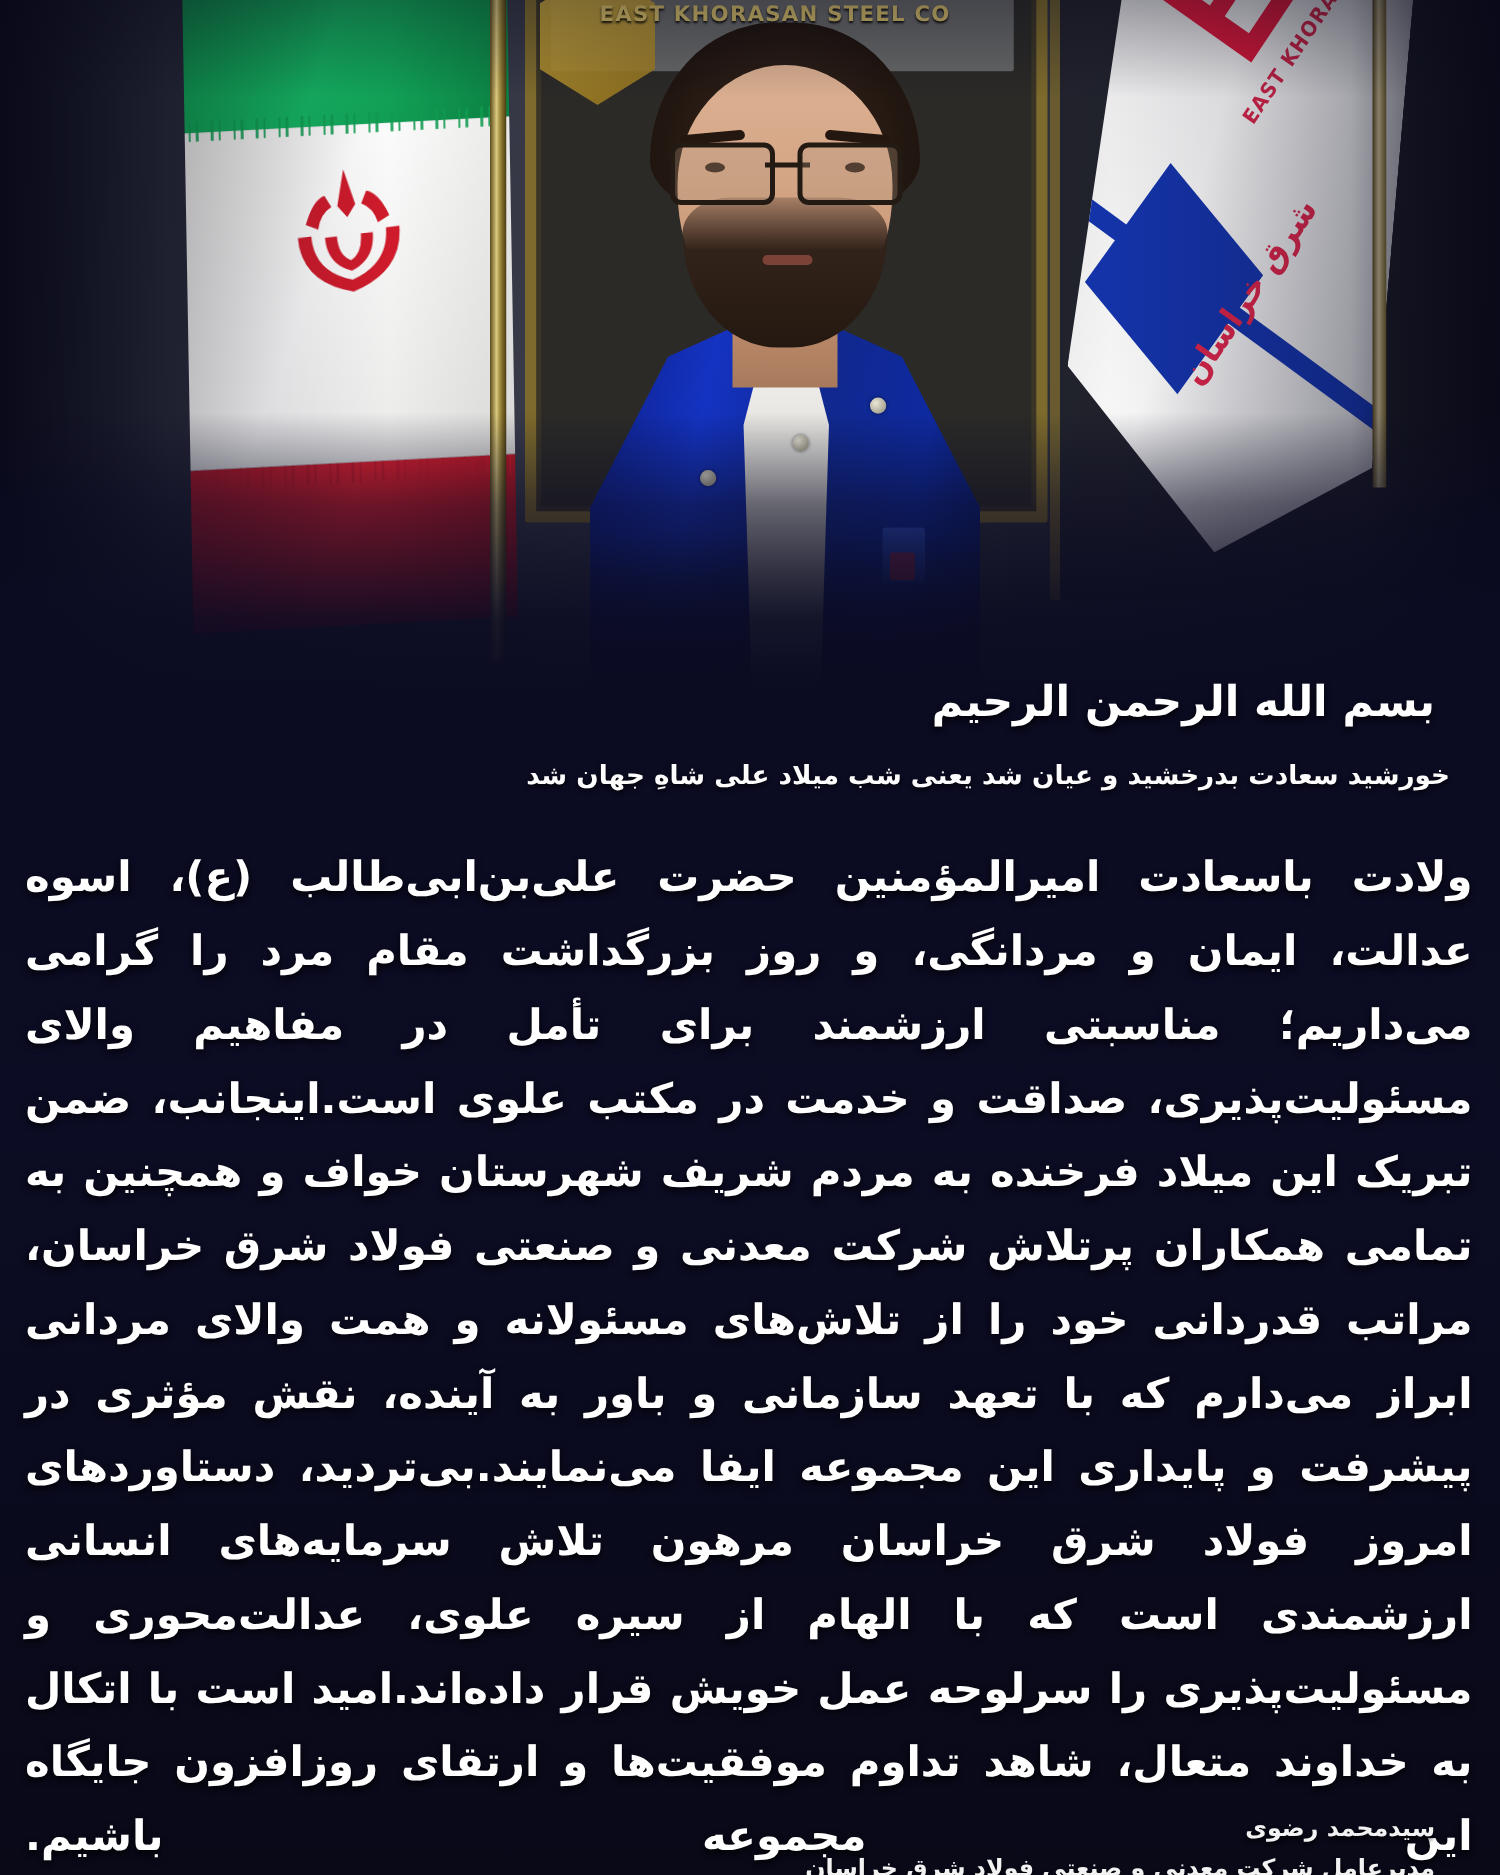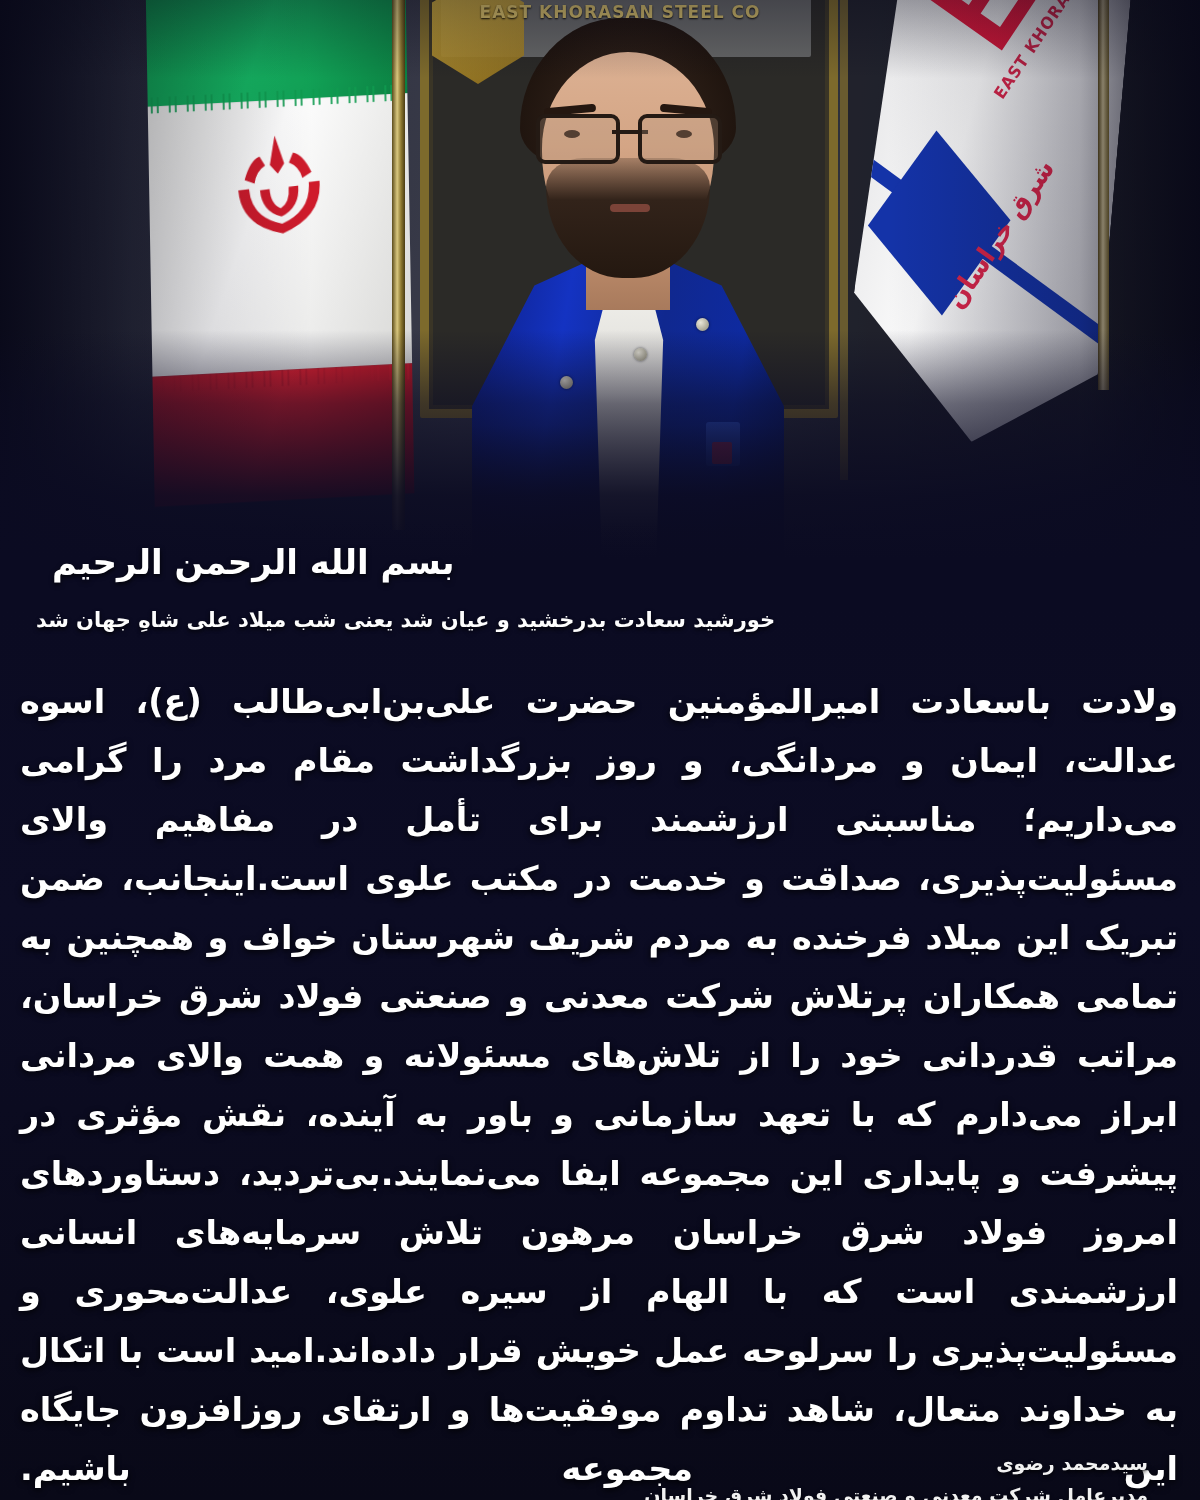--- a/index.html
+++ b/index.html
@@ -297,32 +297,32 @@
     position: absolute;
     left: 0; top: 520px;
     width: 1200px;
     height: 980px;
     background: linear-gradient(180deg, rgba(11,11,34,0) 0%, #0b0b22 9%, #0c0c24 40%, #090918 100%);
   }
   .bismillah {
     position: absolute;
     right: 52px; top: 22px;
     width: 1096px;
-    text-align: left;
+    text-align: right;
     color: #ffffff;
     font-size: 34px;
     font-weight: bold;
     letter-spacing: .5px;
     text-shadow: 0 2px 5px rgba(0,0,0,.85);
   }
   .poem {
     position: absolute;
-    right: 68px; top: 88px;
+    right: 40px; top: 88px;
     width: 1096px;
-    text-align: left;
+    text-align: right;
     color: #fdfdfd;
     font-size: 21px;
     font-weight: bold;
     text-shadow: 0 2px 4px rgba(0,0,0,.8);
   }
   .body-text {
     position: absolute;
     right: 22px; top: 152px;
     width: 1158px;
     text-align: justify;

